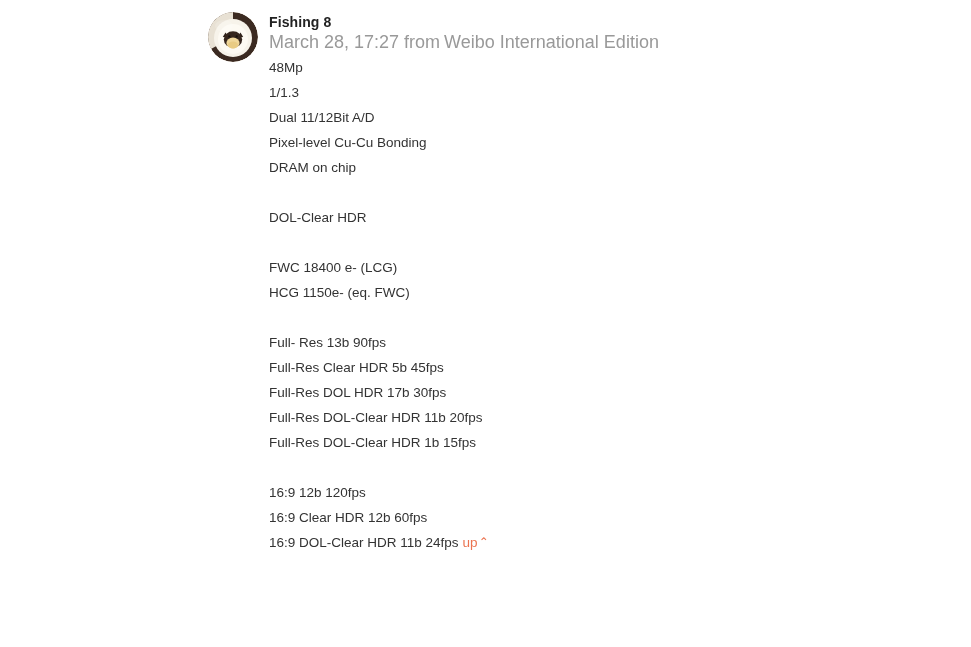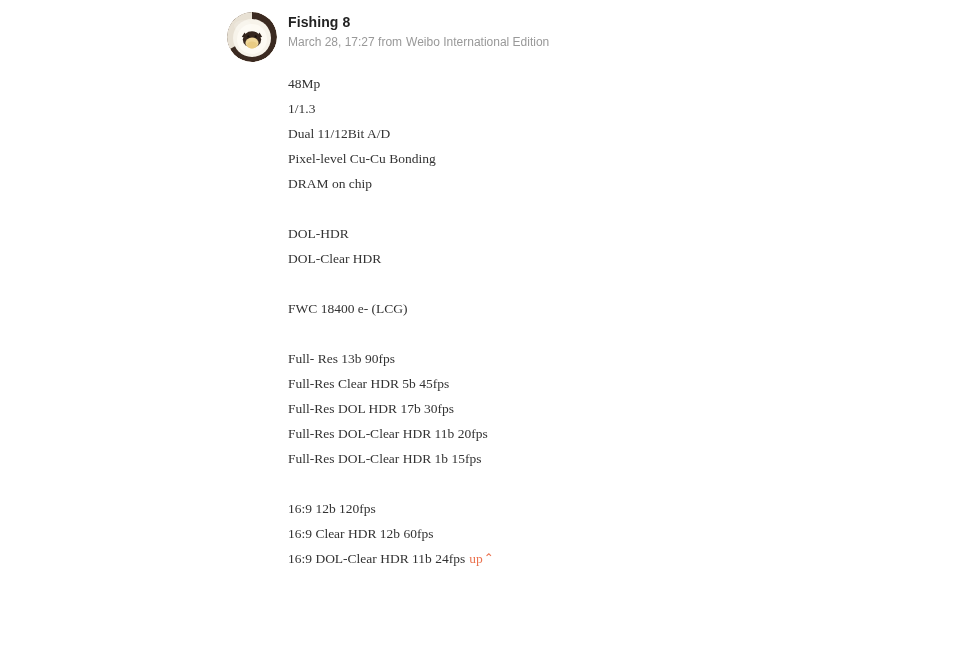--- a/index.html
+++ b/index.html
@@ -18,21 +18,21 @@
   .page {
     position: relative;
     width: 971px;
     height: 647px;
     background: #ffffff;
   }
 
   
   .post {
     position: absolute;
-    left: 227px;
+    left: 208px;
     top: 12px;
     width: 640px;
     display: flex;
     align-items: flex-start;
   }
 
   
   .avatar {
     flex: 0 0 auto;
     width: 50px;
@@ -54,34 +54,33 @@
   .username {
     font-size: 14px;
     font-weight: bold;
     color: #222222;
     line-height: 18px;
     letter-spacing: .1px;
   }
 
   .meta {
     margin-top: 3px;
-    font-size: 12px;
+    font-size: 18px;
     color: #999999;
     line-height: 17px;
     white-space: nowrap;
   }
   .meta .meta-from { margin-right: 4px; }
   .meta .meta-source { color: #999999; }
 
   .content {
-    margin-top: 20px;
+    margin-top: 4px;
     font-size: 13.5px;
     color: #333333;
     line-height: 25px;
-    font-family: Liberation Serif, serif;
   }
   .content .line {
     white-space: pre-wrap;
     min-height: 25px;
   }
   .content .line.blank {
     height: 25px;
   }
 
   .collapse-link {
@@ -140,24 +139,24 @@
         <span class="meta-from">March 28, 17:27 from</span><span class="meta-source">Weibo International Edition</span>
       </div>
 
       <div class="content">
           <div class="line"><span>48Mp</span></div>
           <div class="line"><span>1/1.3</span></div>
           <div class="line"><span>Dual 11/12Bit A/D</span></div>
           <div class="line"><span>Pixel-level Cu-Cu Bonding</span></div>
           <div class="line"><span>DRAM on chip</span></div>
           <div class="line blank"></div>
-          <div class="line"><span>DOL-HDR</span></div>
           <div class="line"><span>DOL-Clear HDR</span></div>
           <div class="line blank"></div>
           <div class="line"><span>FWC 18400 e- (LCG)</span></div>
+          <div class="line"><span>HCG 1150e- (eq. FWC)</span></div>
           <div class="line blank"></div>
           <div class="line"><span>Full- Res 13b 90fps</span></div>
           <div class="line"><span>Full-Res Clear HDR 5b 45fps</span></div>
           <div class="line"><span>Full-Res DOL HDR 17b 30fps</span></div>
           <div class="line"><span>Full-Res DOL-Clear HDR 11b 20fps</span></div>
           <div class="line"><span>Full-Res DOL-Clear HDR 1b 15fps</span></div>
           <div class="line blank"></div>
           <div class="line"><span>16:9 12b 120fps</span></div>
           <div class="line"><span>16:9 Clear HDR 12b 60fps</span></div>
           <div class="line"><span>16:9 DOL-Clear HDR 11b 24fps</span><span class="collapse-link" style="color: rgb(235, 115, 80);">up<span class="collapse-caret" style="color: rgb(235, 115, 80);">⌃</span></span></div>

